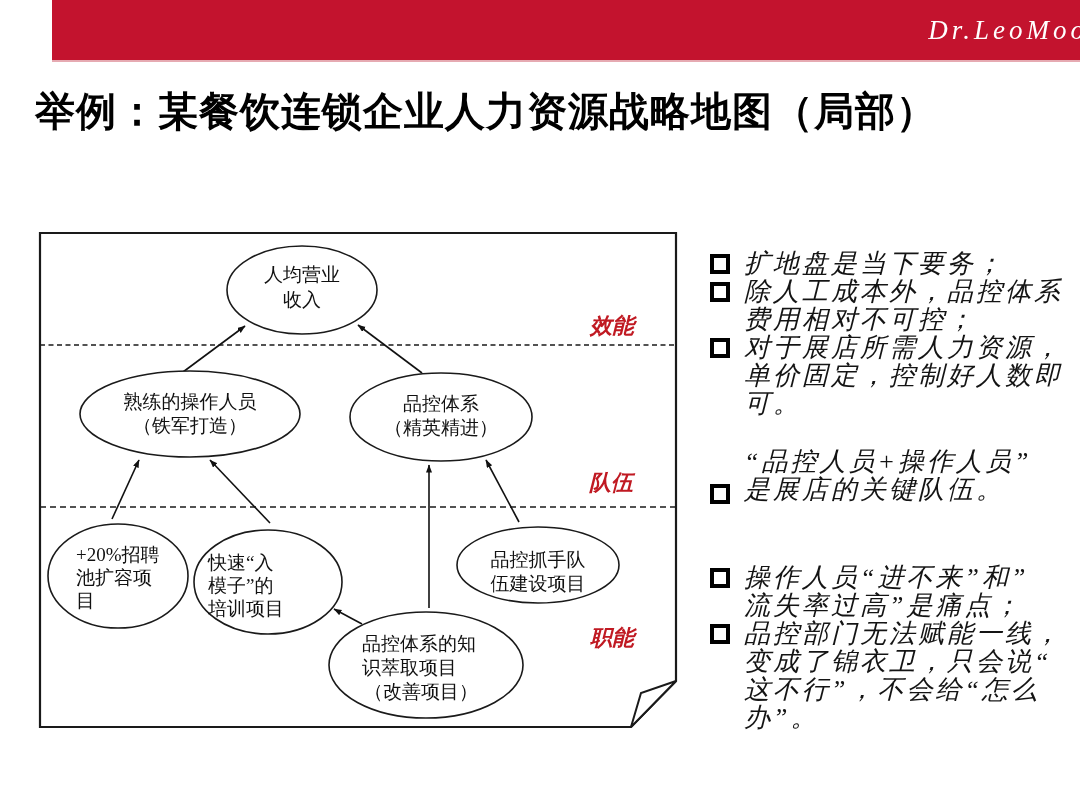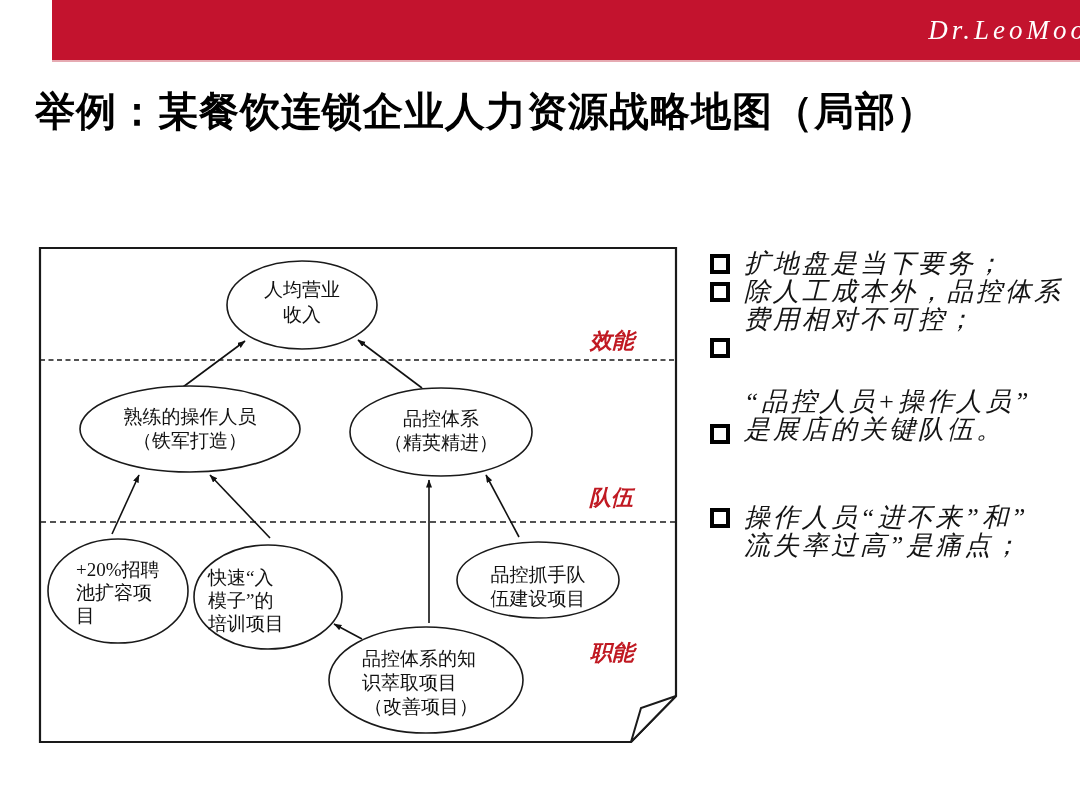--- a/index.html
+++ b/index.html
@@ -7,21 +7,21 @@
          font-family:"Liberation Serif","DejaVu Serif",serif;}
   
   .topbar{position:absolute;left:16px;top:0;width:100%;height:60px;background:#C3132E;
           border-bottom:2px solid #e6aab2;display:flex;align-items:center;justify-content:flex-end;margin-left:36px;}
   .brand{color:#ffffff;font-style:italic;font-size:27px;letter-spacing:4px;
          padding-right:44px;font-family:"Liberation Serif",serif;}
   
   .title{position:absolute;left:35px;top:88px;margin:0;font-size:40px;line-height:46px;
          font-weight:bold;color:#000;font-family:"Liberation Sans","DejaVu Sans",sans-serif;letter-spacing:1px;}
   
-  .diagram{position:absolute;left:38px;top:245px;width:652px;height:500px;}
+  .diagram{position:absolute;left:38px;top:230px;width:652px;height:500px;}
   .diagram svg{display:block;}
   .node-text{font-size:19px;fill:#111;font-family:"Liberation Serif","DejaVu Serif",serif;}
   .layer-label{font-size:22px;font-weight:bold;font-style:italic;fill:#C01922;
                font-family:"Liberation Serif","DejaVu Serif",serif;}
   
   .notes{position:absolute;left:710px;top:250px;width:356px;}
   .notes ul{list-style:none;margin:0;padding:0;}
   .note{display:flex;align-items:flex-start;font-size:26px;line-height:28px;
         font-style:italic;color:#141414;letter-spacing:3px;font-family:Liberation Serif, serif;}
   .note.gap-a{margin-top:30px;align-items:flex-end;}
@@ -110,27 +110,37 @@
         <span class="sq"></span>
         <span class="note-text">扩地盘是当下要务；</span>
       </li>
       <li class="note">
         <span class="sq"></span>
         <span class="note-text">除人工成本外，品控体系
 费用相对不可控；</span>
       </li>
       <li class="note">
         <span class="sq"></span>
+        <span class="note-text">对于展店所需人力资源，
+单价固定，控制好人数即
+可。</span>
       </li>
       <li class="note gap-a">
         <span class="sq"></span>
         <span class="note-text">“品控人员+操作人员”
 是展店的关键队伍。</span>
       </li>
       <li class="note gap-b">
         <span class="sq"></span>
         <span class="note-text">操作人员“进不来”和”
 流失率过高”是痛点；</span>
       </li>
+      <li class="note">
+        <span class="sq"></span>
+        <span class="note-text">品控部门无法赋能一线，
+变成了锦衣卫，只会说“
+这不行”，不会给“怎么
+办”。</span>
+      </li>
     </ul>
   </aside>
 
 </div>
 
 </body></html>

